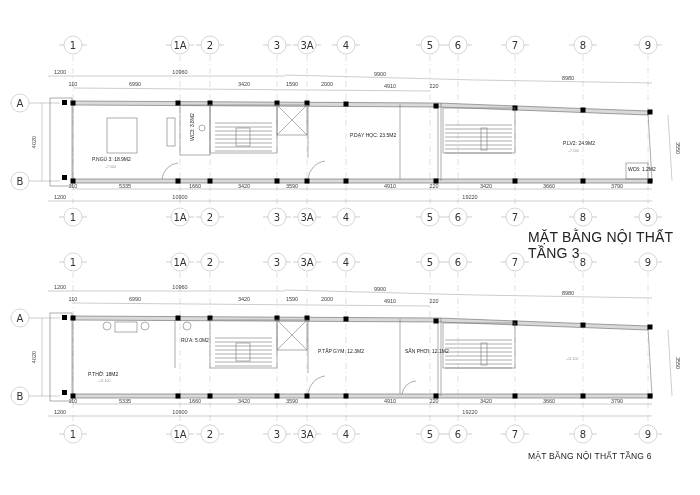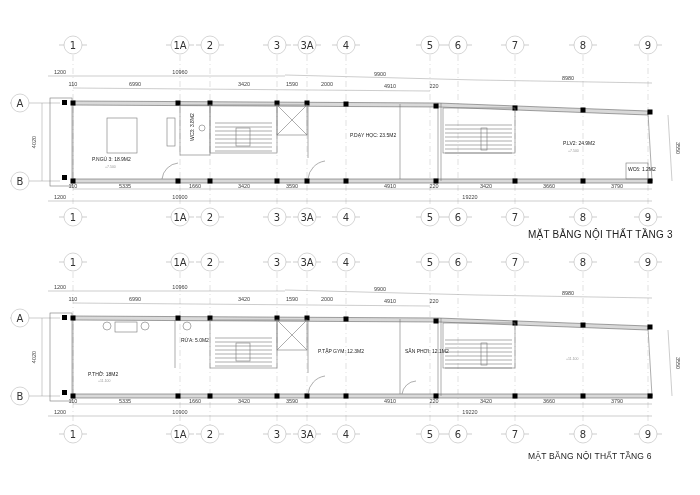--- a/index.html
+++ b/index.html
@@ -408,15 +408,15 @@
         <path d="M402 394 A15 15 0 0 1 416 381" class="thin"></path>
         <text x="88" y="376" class="room">P.THỜ: 18M2</text>
         <text x="98" y="382" class="lvl">+11.100</text>
         <text x="181" y="342" class="room">RỬA: 5.0M2</text>
         <text x="318" y="353" class="room">P.TẬP GYM: 12.3M2</text>
         <text x="405" y="353" class="room">SÂN PHƠI: 12.1M2</text>
         <text x="566" y="360" class="lvl">+11.100</text>
       </g>
     </svg>
 
-<div class="title" style="position:absolute;left:528px;top:229px;font-size:10px;font-family:'Liberation Sans',sans-serif;color:#222;">MẶT BẰNG NỘI THẤT TẦNG 3</div>
+<div class="title" style="position:absolute;left:528px;top:229px;font-size:14px;font-family:'Liberation Sans',sans-serif;color:#222;">MẶT BẰNG NỘI THẤT TẦNG 3</div>
 <div class="title" style="position:absolute;left:528px;top:451px;font-size:8.5px;font-family:'Liberation Sans',sans-serif;color:#222;">MẶT BẰNG NỘI THẤT TẦNG 6</div>
 </div>
 
 </body></html>

